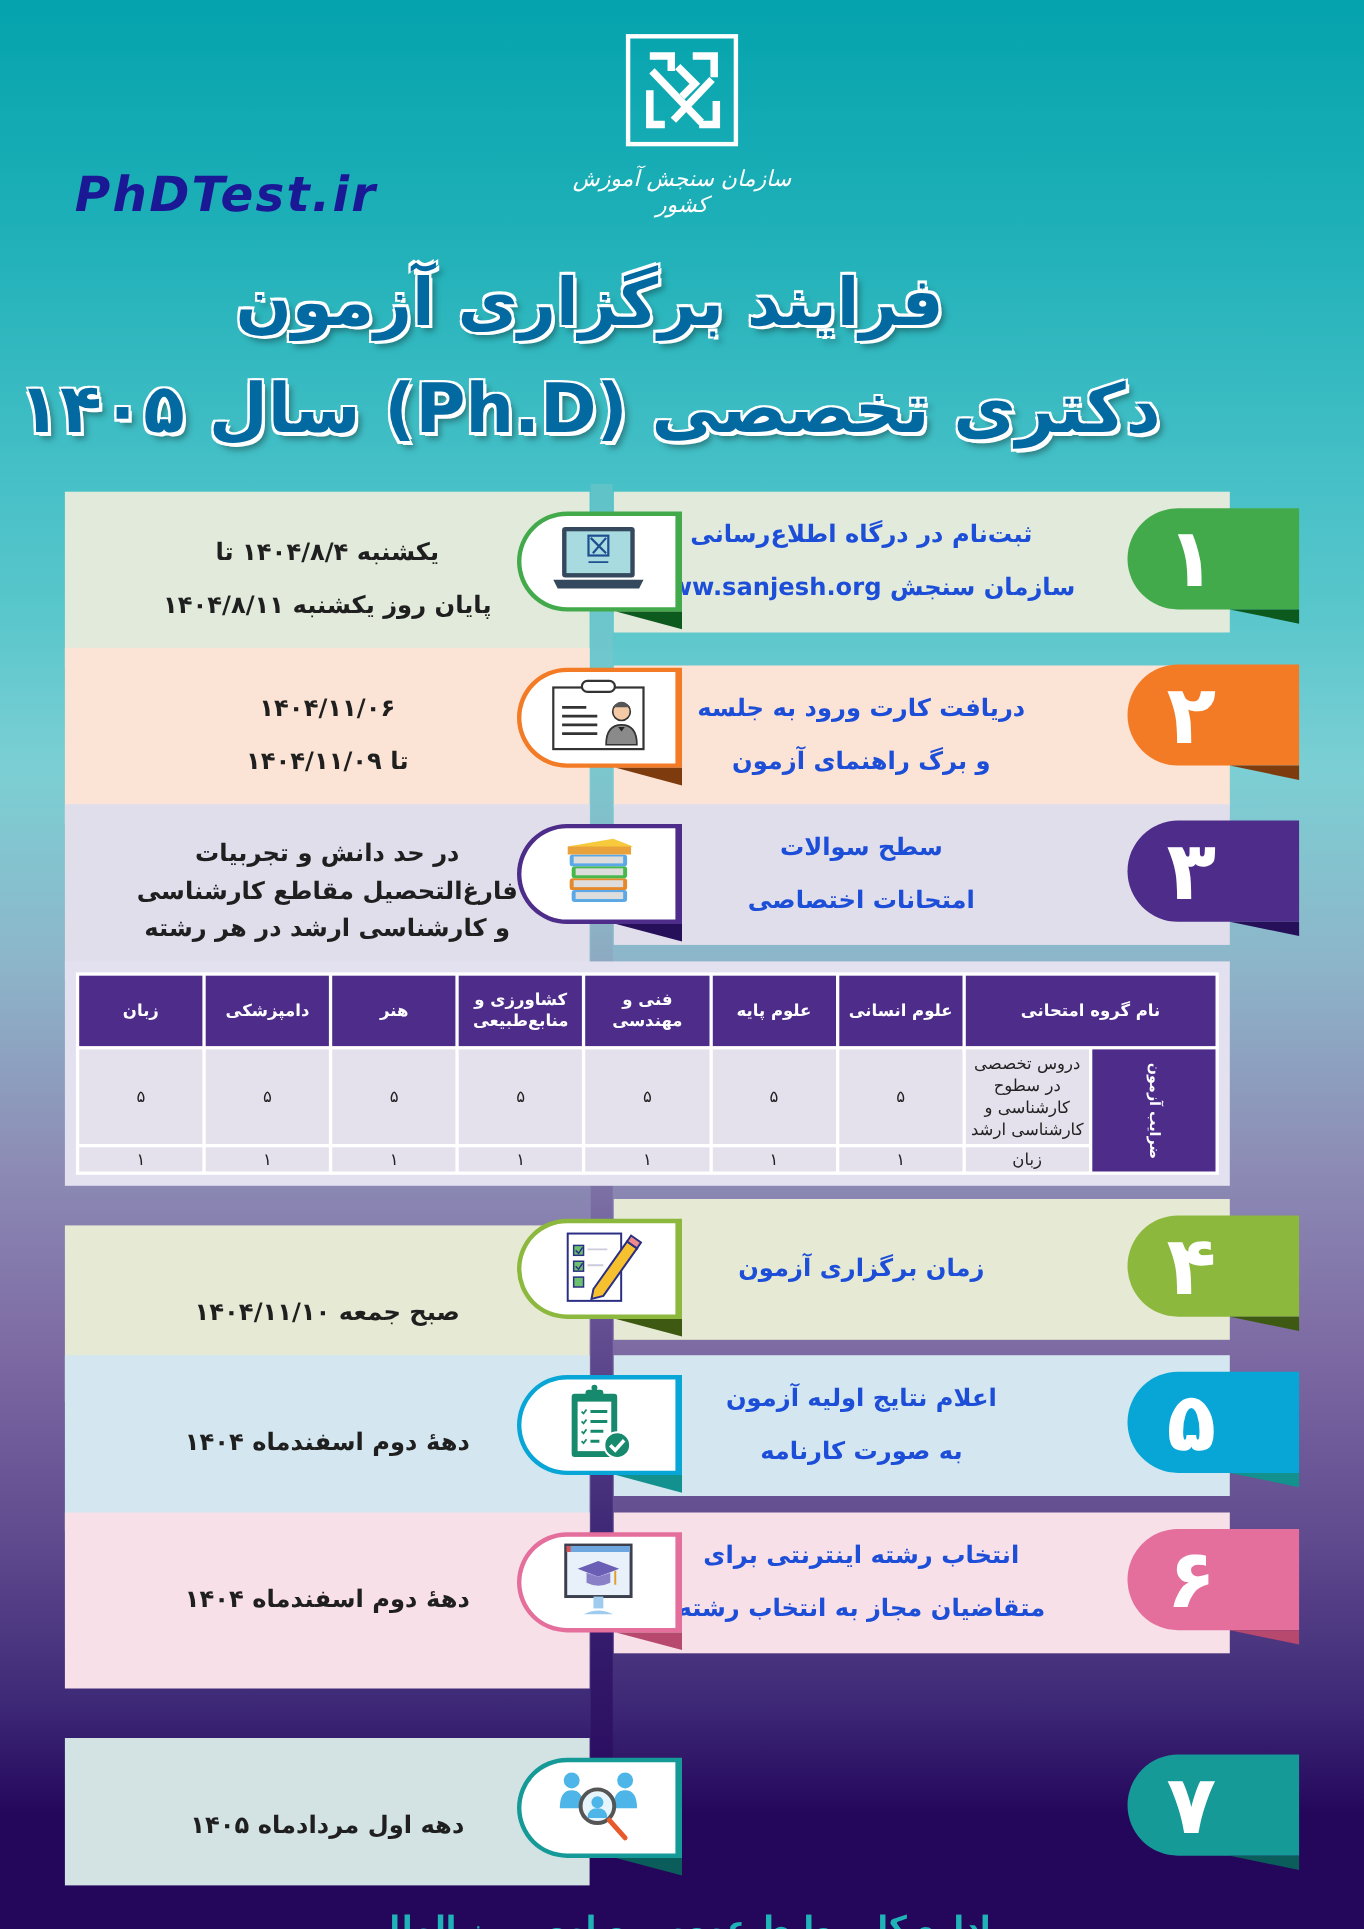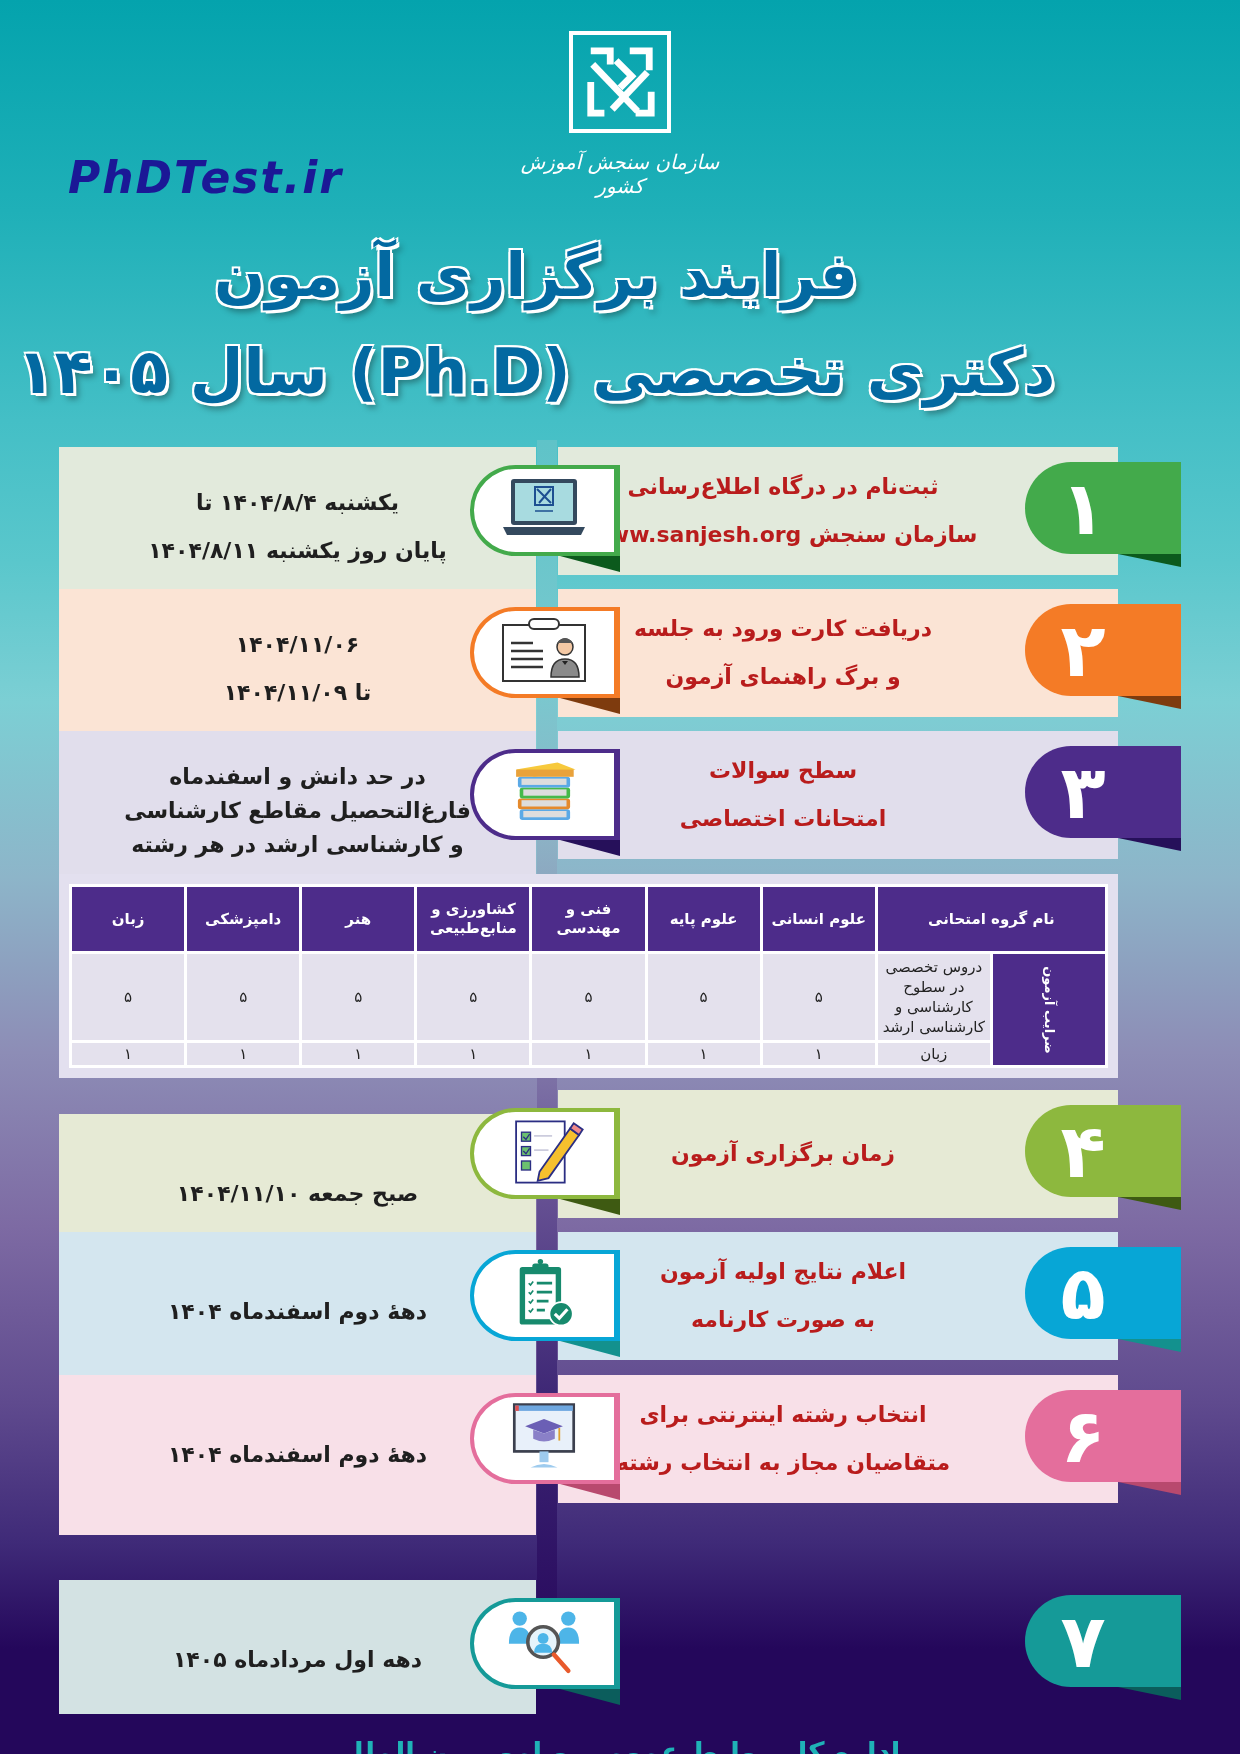--- a/index.html
+++ b/index.html
@@ -42,21 +42,21 @@
   }
   .step { position: absolute; left: 59px; width: 1122px; height: 128px; }
   .card-left {
     position: absolute; left: 0; top: 0; width: 477px; height: 160px;
     display: flex; align-items: center; justify-content: center; text-align: center;
     font-weight: bold; font-size: 22px; line-height: 48px; color: #1f1f1f;
   }
   .card-right {
     position: absolute; left: 499px; top: 0; width: 560px; height: 128px;
     display: flex; align-items: center; justify-content: center; text-align: center;
-    font-weight: bold; font-size: 22px; line-height: 48px; color: #b91c1c;
+    font-weight: bold; font-size: 22px; line-height: 48px; color: #1d4ed8;
     padding-right: 110px;
   }
   .card-left .lines, .card-right .lines { display: flex; flex-direction: column; }
   .icon-tab {
     position: absolute; left: 411px; top: 18px; width: 150px; height: 91px;
     background: #fff; border: 4px solid; border-right-width: 6px;
     border-radius: 46px 0 0 46px; display: flex; align-items: center; justify-content: center;
   }
   .icon-tab svg { width: 90px; height: 72px; }
   .icon-fold {
@@ -151,21 +151,21 @@
       </div>
       <div class="badge-fold" style="border-right-color: rgb(12, 90, 29);"></div>
     </div>
     <div class="step" style="top: 589px; padding-left: 12px;">
       <div class="card-left" style="background: rgb(251, 228, 213);">
         <div class="lines">
           <span>۱۴۰۴/۱۱/۰۶</span>
           <span>تا ۱۴۰۴/۱۱/۰۹</span>
         </div>
       </div>
-      <div class="card-right" style="background: rgb(251, 228, 213);">
+      <div class="card-right" style="background: rgb(251, 228, 213); margin-top: 16px;">
         <div class="lines">
           <span>دریافت کارت ورود به جلسه</span>
           <span>و برگ راهنمای آزمون</span>
         </div>
       </div>
       <div class="icon-tab" style="border-color: rgb(244, 123, 38);">
         <span><svg viewBox="0 0 90 72">
             <rect x="4" y="10" width="82" height="56" fill="#fff" stroke="#333" stroke-width="2"></rect>
             <rect x="30" y="4" width="30" height="10" rx="5" fill="#fff" stroke="#333" stroke-width="2"></rect>
             <path d="M12 28 H34 M12 36 H44 M12 44 H44 M12 52 H44" stroke="#333" stroke-width="2.5"></path>
@@ -177,21 +177,21 @@
       </div>
       <div class="icon-fold" style="border-right-color: rgb(126, 59, 14);"></div>
       <div class="badge" style="background: rgb(244, 123, 38);">
         <span>۲</span>
       </div>
       <div class="badge-fold" style="border-right-color: rgb(126, 59, 14);"></div>
     </div>
     <div class="step" style="top: 731px;">
       <div class="card-left" style="background: rgb(225, 222, 236); line-height: 34px;">
         <div class="lines">
-          <span>در حد دانش و اسفندماه</span>
+          <span>در حد دانش و تجربیات</span>
           <span>فارغ‌التحصیل مقاطع کارشناسی</span>
           <span>و کارشناسی ارشد در هر رشته</span>
         </div>
       </div>
       <div class="card-right" style="background: rgb(225, 222, 236);">
         <div class="lines">
           <span>سطح سوالات</span>
           <span>امتحانات اختصاصی</span>
         </div>
       </div>

